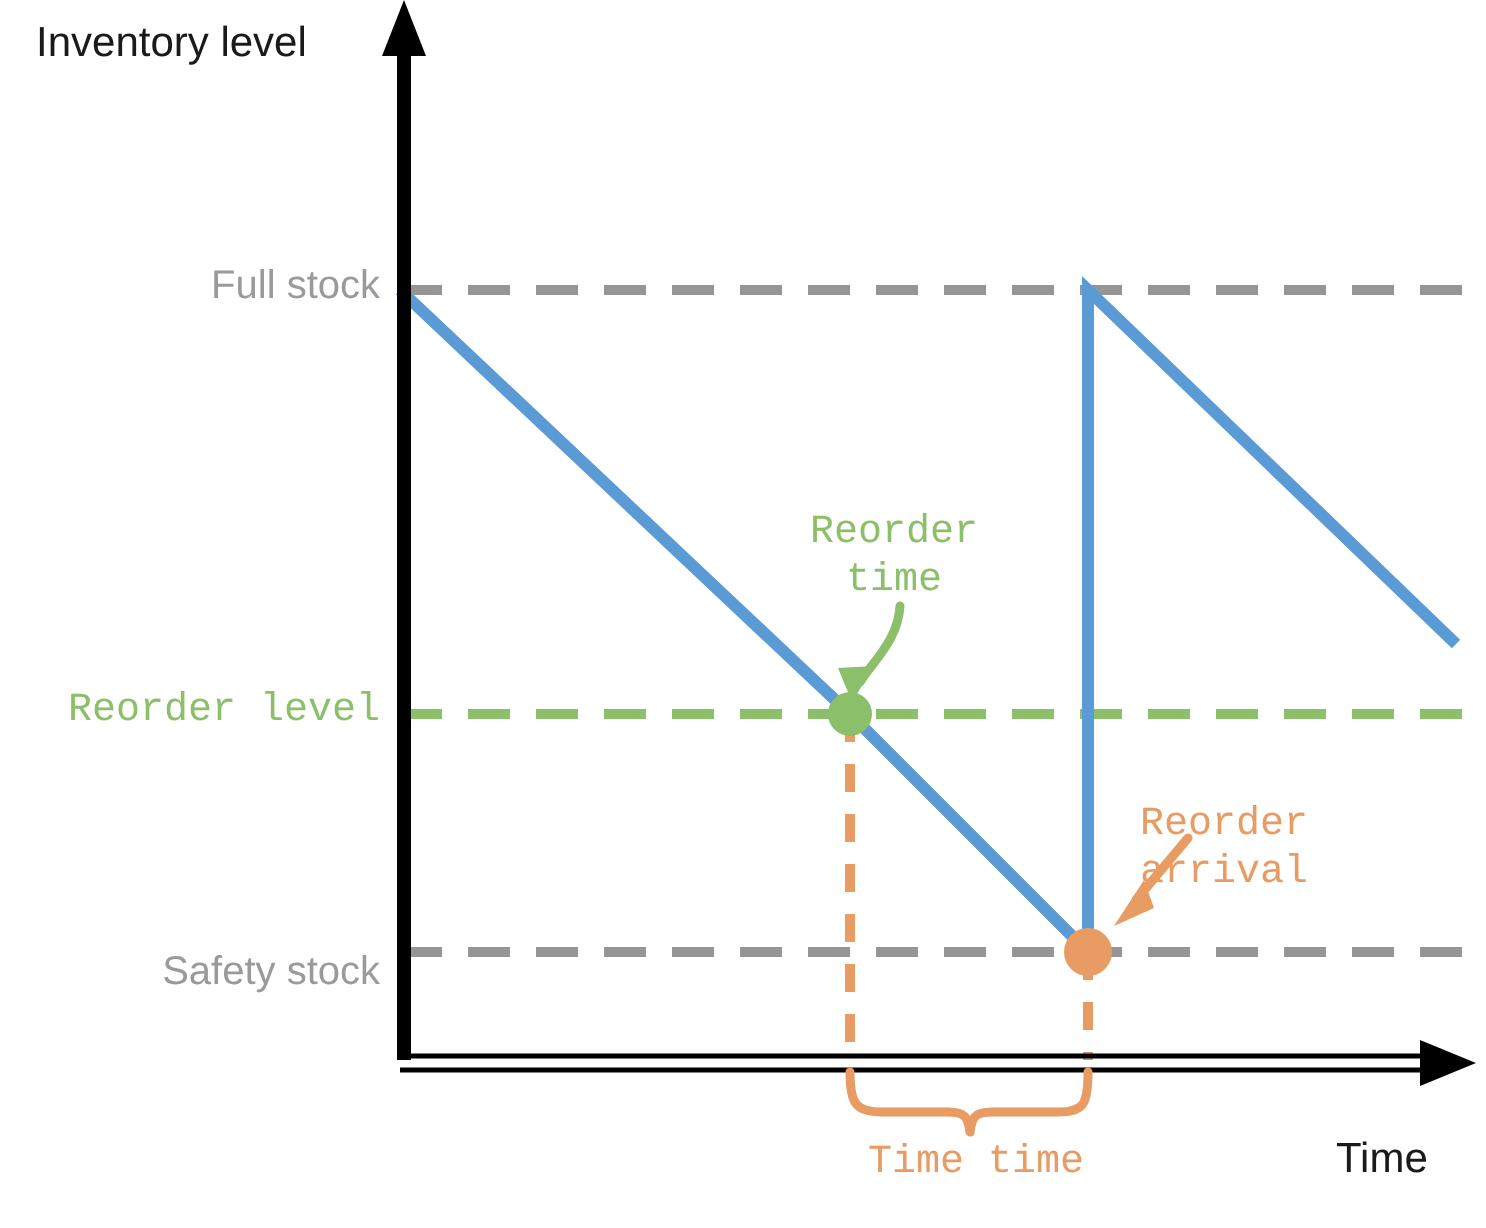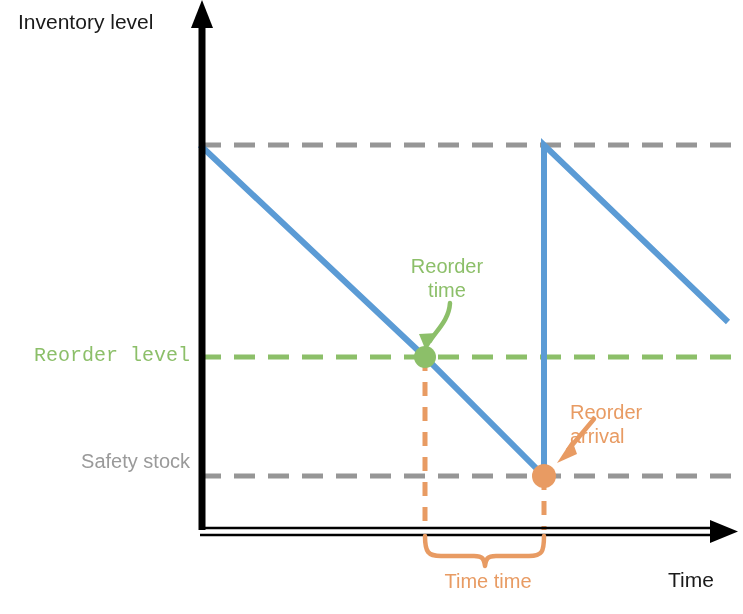--- a/index.html
+++ b/index.html
@@ -53,26 +53,27 @@
   }
   #label-reorder-level {
     left: 28px;
     top: 344px;
     width: 162px;
     color: #8cbf69;
     font-family: Liberation Mono, monospace;
   }
   #label-safety-stock {
     left: 48px;
-    top: 450px;
+    top: 475px;
     width: 142px;
   }
   .annot {
     font-size: 20px;
     text-align: center;
+    font-family: Liberation Mono, monospace;
   }
   #annot-reorder-point {
     left: 384px;
     top: 255px;
     width: 126px;
     color: #8cbf69;
   }
   #annot-reorder-arrival {
     left: 570px;
     top: 401px;
@@ -128,20 +129,21 @@
              L 474 556
              C 483 556, 484 559, 485 566
              C 486 559, 487 556, 496 556
              L 529 556
              C 542 556, 544 552, 544 536" fill="none" stroke="#e89b63" stroke-width="4.5" stroke-linecap="round" stroke-linejoin="round"></path>
   </svg>
 
   <div class="lbl axis-title" id="y-axis-title">Inventory level</div>
   <div class="lbl axis-title" id="x-axis-title">Time</div>
 
+  <div class="lbl tick-label" id="label-full-stock">Full stock</div>
   <div class="lbl tick-label" id="label-reorder-level">Reorder level</div>
   <div class="lbl tick-label" id="label-safety-stock">Safety stock</div>
 
   <div class="lbl annot" id="annot-reorder-point">
     <div>Reorder</div>
     <div>time</div>
   </div>
 
   <div class="lbl annot" id="annot-reorder-arrival">
     <div>Reorder</div>

